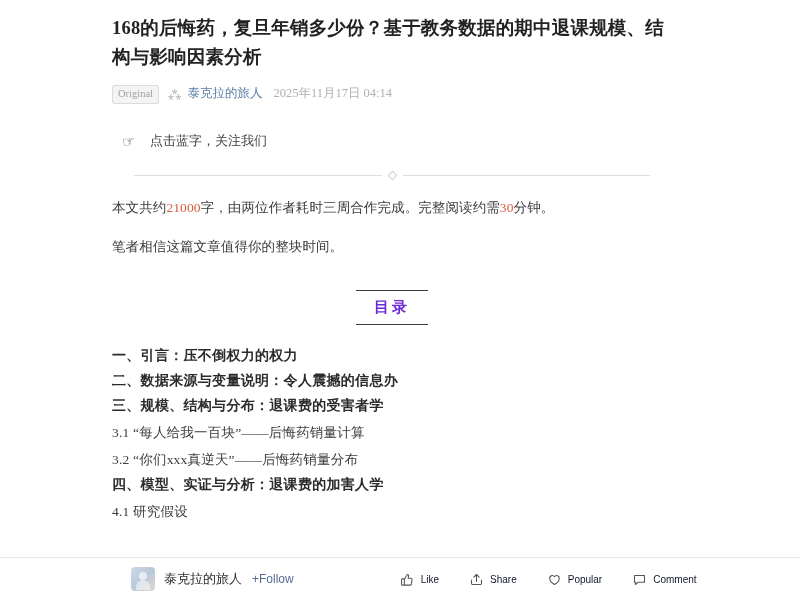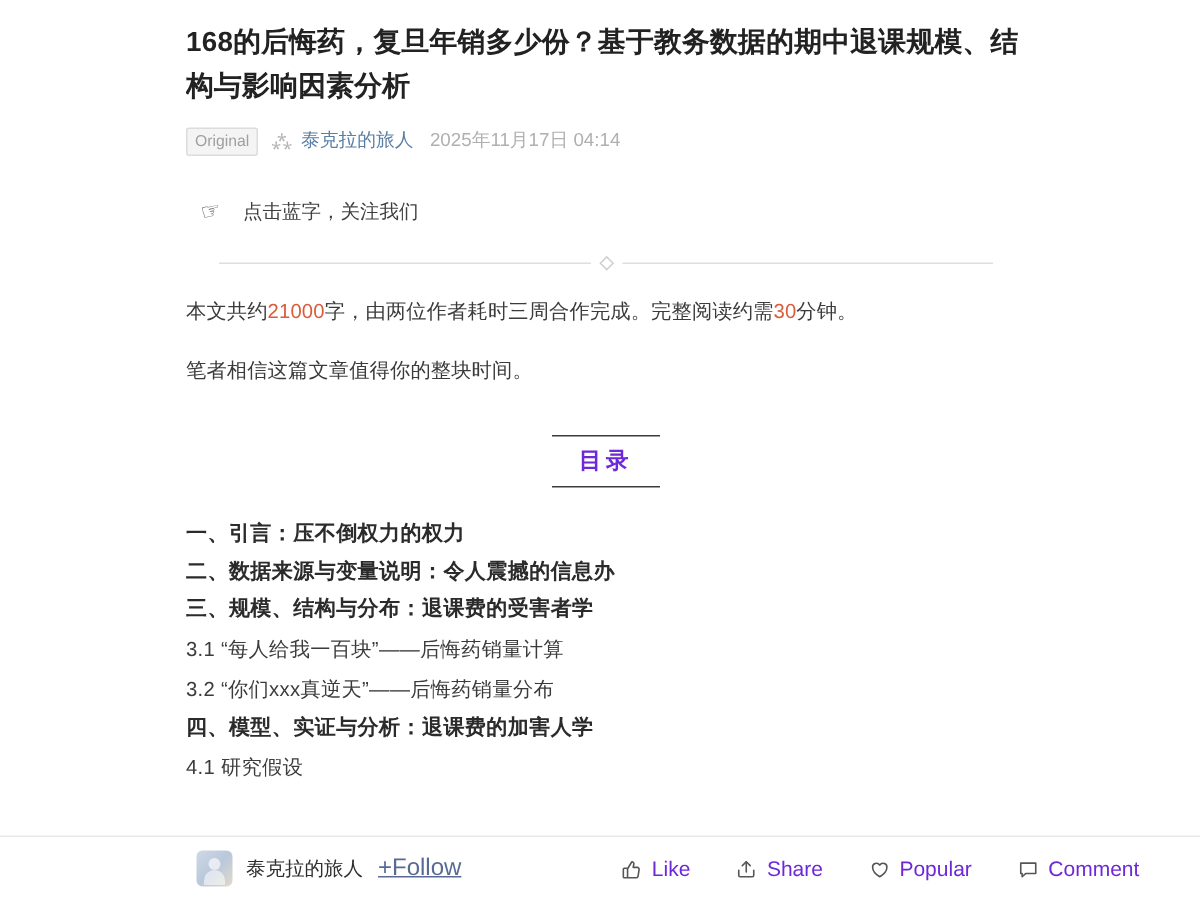--- a/index.html
+++ b/index.html
@@ -17,25 +17,26 @@
   }
   .page {
     position: absolute;
     left: 0; top: 0;
     width: 800px;
     height: 600px;
     background: #ffffff;
   }
   .article {
     position: absolute;
-    left: 124px;
+    left: 112px;
     top: 0;
     width: 560px;
     height: 558px;
     overflow: hidden;
+    font-family: Liberation Serif, serif;
   }
   .title {
     font-size: 18.5px;
     font-weight: bold;
     color: #222222;
     line-height: 1.55;
     letter-spacing: 0.2px;
     margin: 14px 0 0 0;
     padding: 0;
   }
@@ -201,36 +202,35 @@
     border-radius: 50%;
     background: rgba(255,255,255,0.65);
   }
   .footer-name {
     font-size: 13px;
     color: #2f2f2f;
     margin-left: 9px;
   }
   .follow-btn {
     margin-left: 10px;
-    font-size: 16px;
+    font-size: 12px;
     color: #576b95;
     cursor: pointer;
-    text-decoration: underline;
   }
   .footer-actions {
     display: flex;
     align-items: center;
     margin-left: 106px;
     gap: 30px;
   }
   .action {
     display: flex;
     align-items: center;
-    font-size: 14px;
-    color: #6d28d9;
+    font-size: 10px;
+    color: #0f172a;
     cursor: pointer;
   }
   .action .ic {
     display: inline-flex;
     align-items: center;
     margin-right: 6px;
   }
   .action svg { display: block; }
 </style>
 </head>

